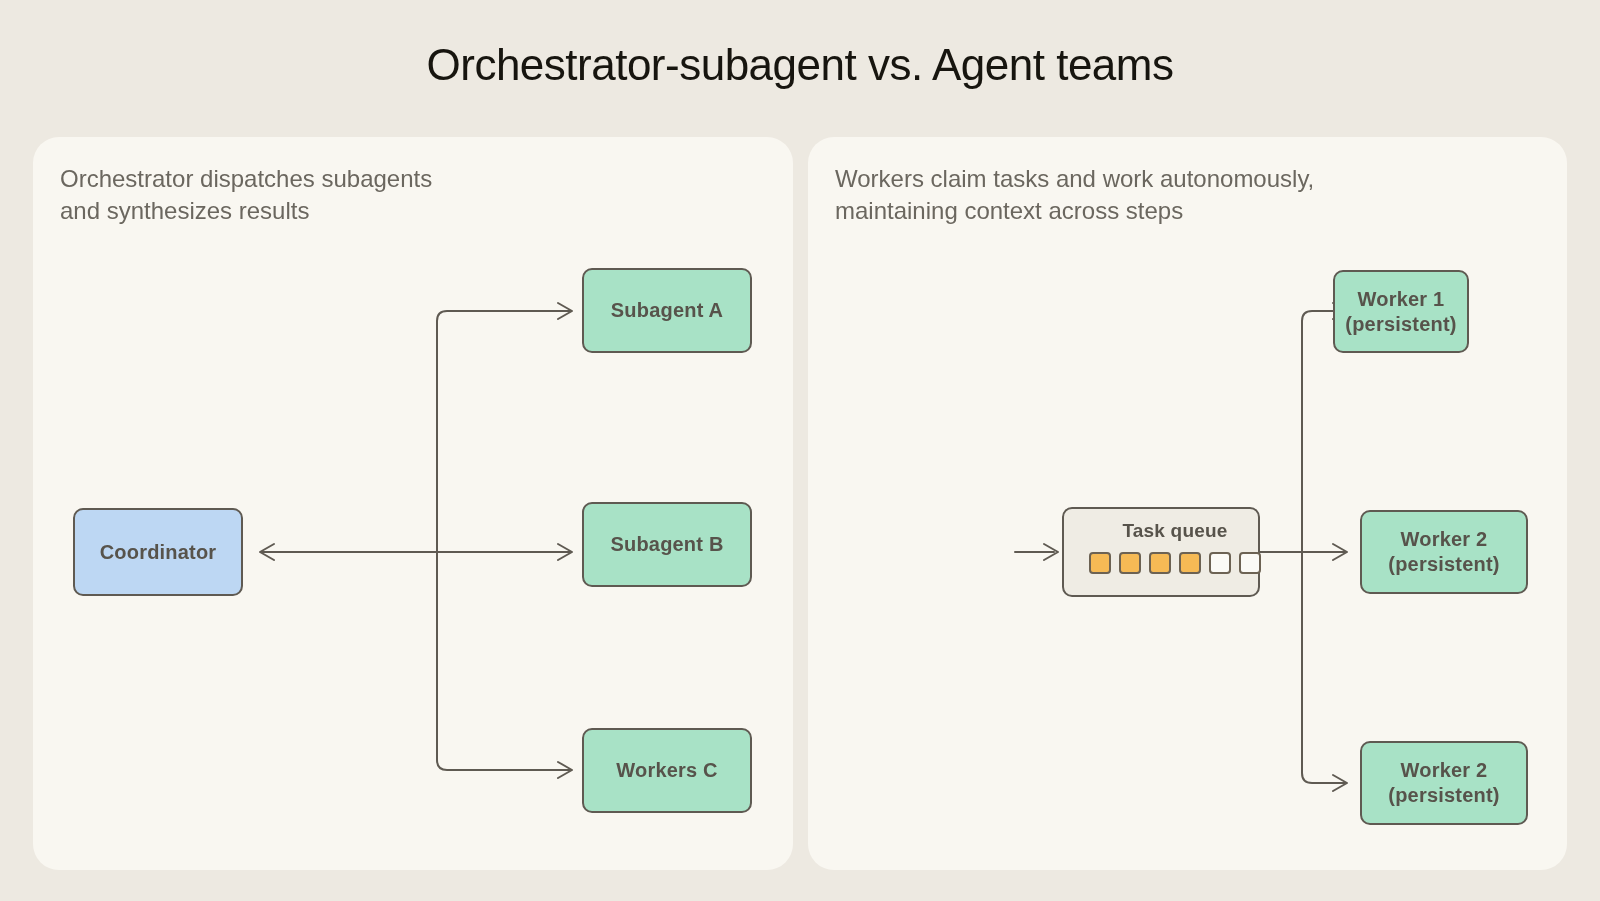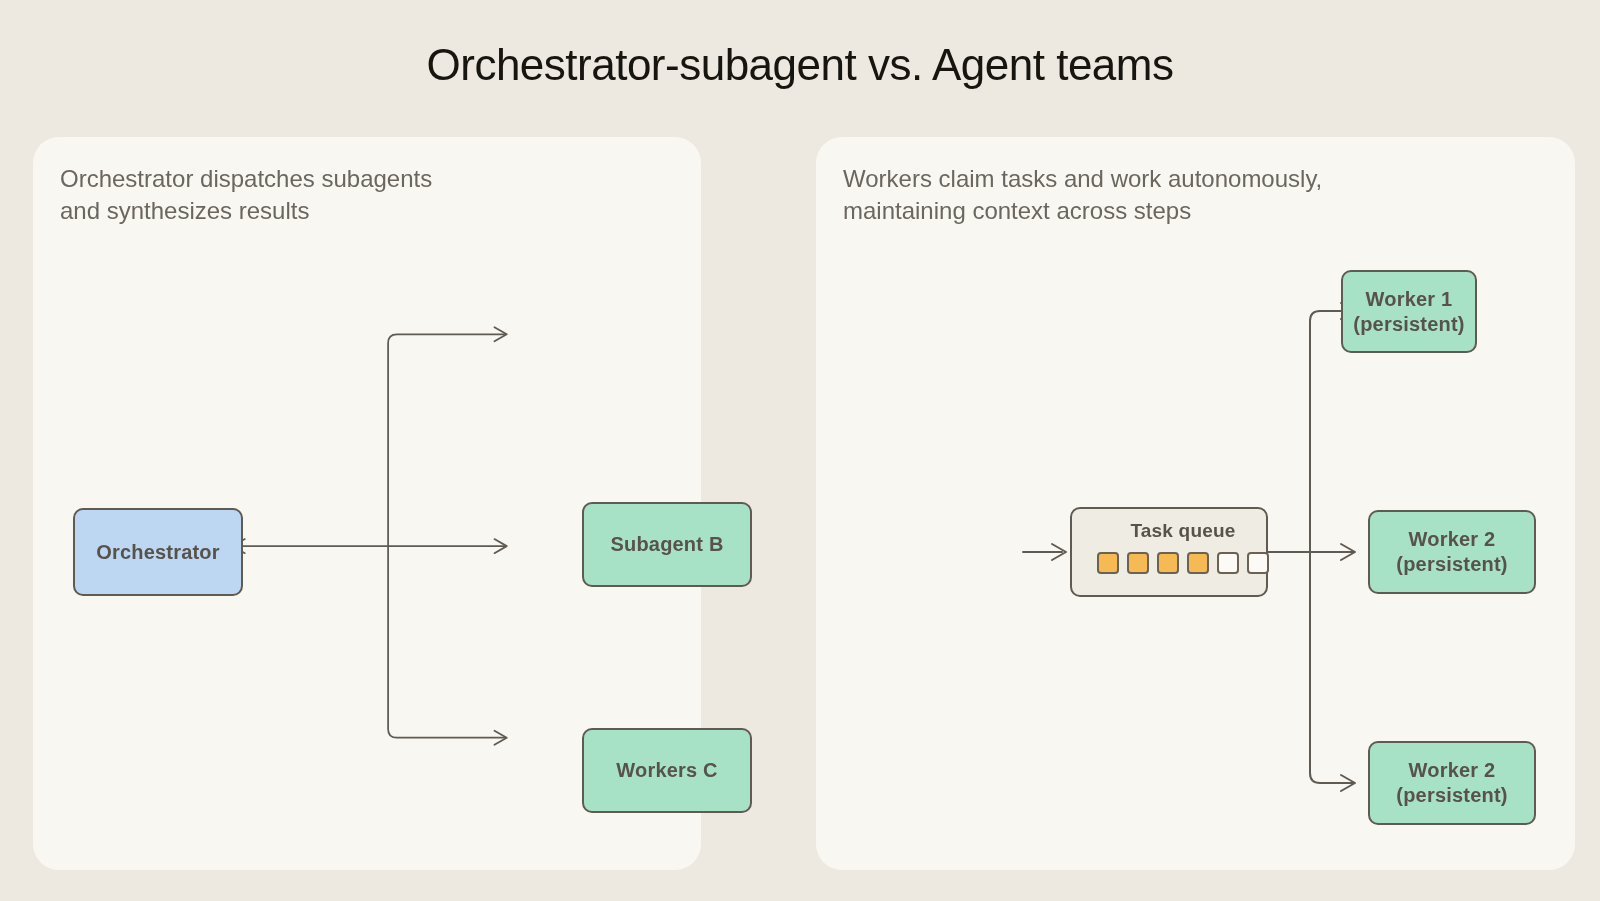--- a/index.html
+++ b/index.html
@@ -26,22 +26,22 @@
     color: #17150F;
   }
 
   .panel {
     position: absolute;
     top: 137px;
     height: 733px;
     background: #F9F7F1;
     border-radius: 26px;
   }
-  .panel.left  { left: 33px;  width: 668px; padding-left: 28px; }
-  .panel.right { left: 808px; width: 759px; margin-left: 8px; }
+  .panel.left  { left: 33px;  width: 760px; padding-left: 28px; }
+  .panel.right { left: 808px; width: 759px; }
 
   .panel-subtitle {
     position: absolute;
     top: 26px;
     left: 27px;
     font-size: 24px;
     line-height: 1.32;
     color: #6B675F;
     white-space: pre-line;
   }
@@ -118,21 +118,24 @@
       <path d="M 525 407 L 539 415 L 525 423"></path>
 
       <path d="M 404 415 V 184 Q 404 174 414 174 H 537"></path>
       <path d="M 525 166 L 539 174 L 525 182"></path>
 
       <path d="M 404 415 V 623 Q 404 633 414 633 H 537"></path>
       <path d="M 525 625 L 539 633 L 525 641"></path>
     </svg>
 
     <div class="node blue node-orchestrator">
-      <span>Orchestrator</span>
+      <span>Coordinator</span>
+    </div>
+    <div class="node green node-subagent-a">
+      <span>Subagent A</span>
     </div>
     <div class="node green node-subagent-b">
       <span>Subagent B</span>
     </div>
     <div class="node green node-subagent-c">
       <span>Workers C</span>
     </div>
   </div>
 
   <div class="panel right">

